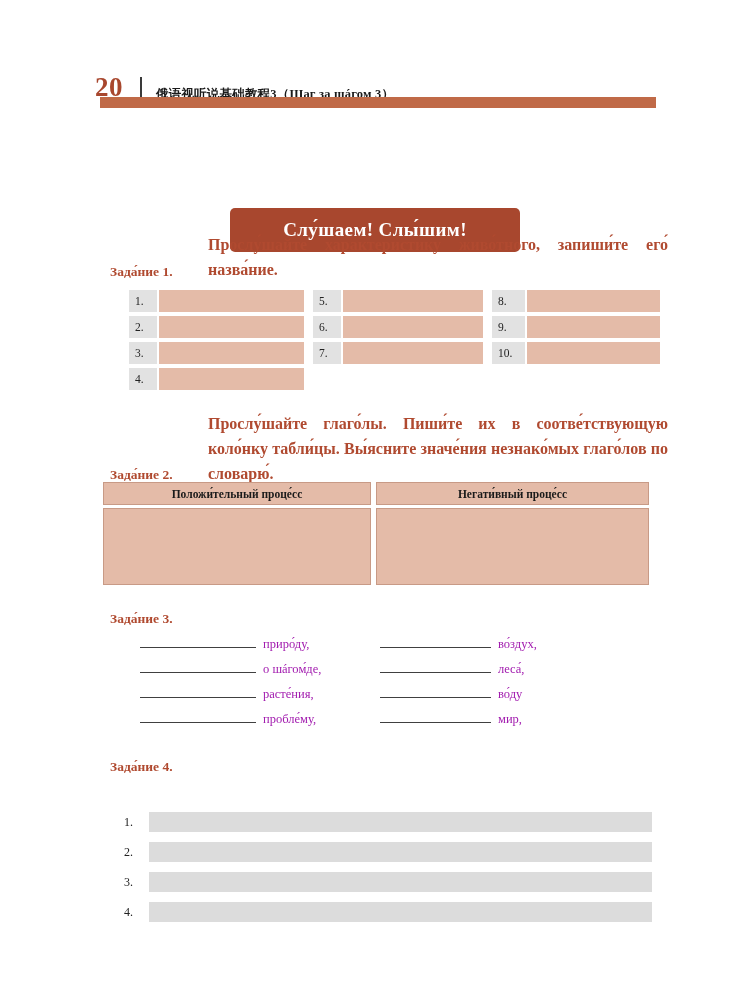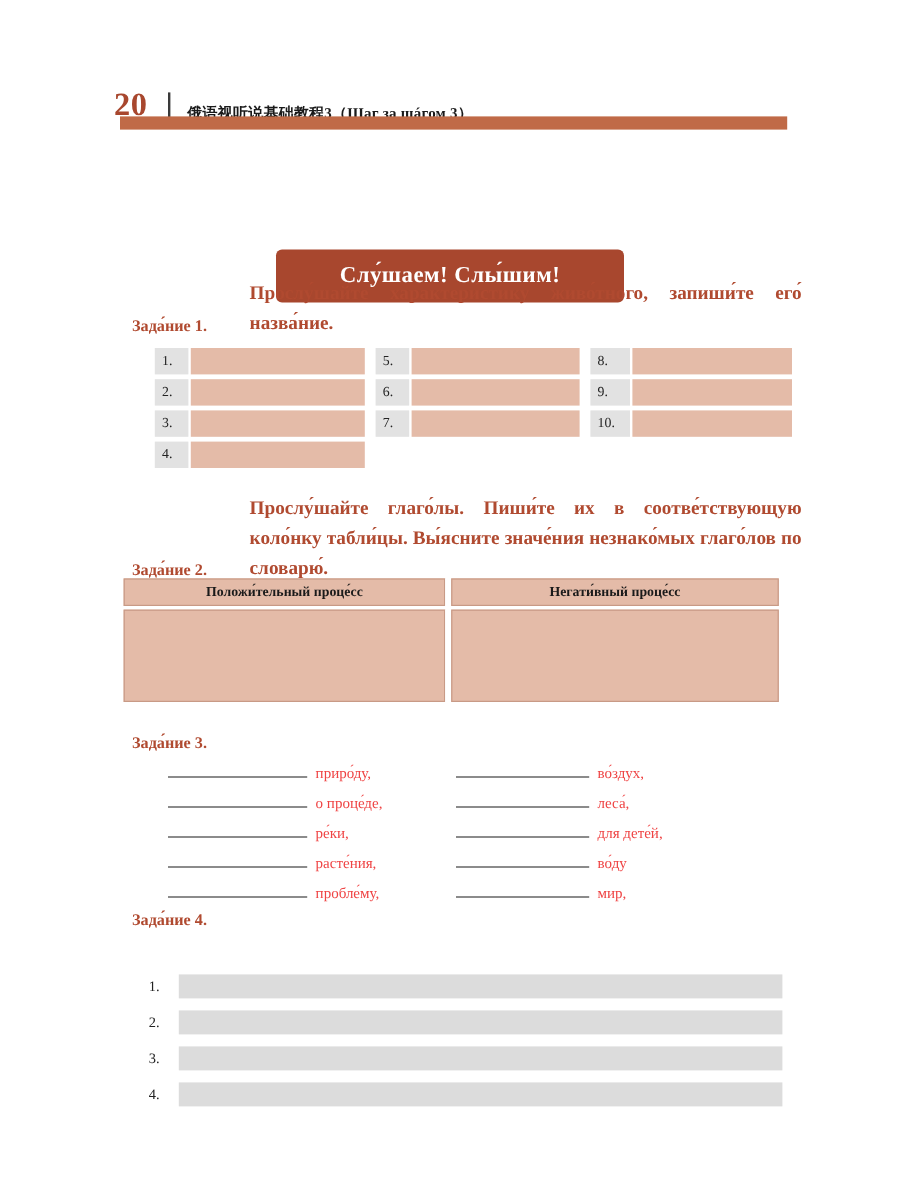--- a/index.html
+++ b/index.html
@@ -206,21 +206,21 @@
     left: 140px;
     top: 636px;
     width: 510px;
   }
   .blank-row {
     display: flex;
     align-items: baseline;
     height: 25px;
     font-family: "Liberation Serif", "DejaVu Serif", serif;
     font-size: 12.5px;
-    color: #ef4444;
+    color: #a21caf;
   }
   .blank-line {
     display: inline-block;
     border-bottom: 1px solid #404040;
     height: 11px;
   }
   .bl-1 { width: 116px; flex: 0 0 116px; }
   .bl-2 { width: 111px; flex: 0 0 111px; }
   .word-1 {
     display: inline-block;
@@ -366,29 +366,23 @@
 
   <div class="blanks">
     <div class="blank-row">
       <span class="blank-line bl-1"></span>
       <span class="word-1">приро́ду,</span>
       <span class="blank-line bl-2"></span>
       <span class="word-2">во́здух,</span>
     </div>
     <div class="blank-row">
       <span class="blank-line bl-1"></span>
-      <span class="word-1">о проце́де,</span>
+      <span class="word-1">о шáгом́де,</span>
       <span class="blank-line bl-2"></span>
       <span class="word-2">леса́,</span>
-    </div>
-    <div class="blank-row">
-      <span class="blank-line bl-1"></span>
-      <span class="word-1">ре́ки,</span>
-      <span class="blank-line bl-2"></span>
-      <span class="word-2">для дете́й,</span>
     </div>
     <div class="blank-row">
       <span class="blank-line bl-1"></span>
       <span class="word-1">расте́ния,</span>
       <span class="blank-line bl-2"></span>
       <span class="word-2">во́ду</span>
     </div>
     <div class="blank-row">
       <span class="blank-line bl-1"></span>
       <span class="word-1">пробле́му,</span>

